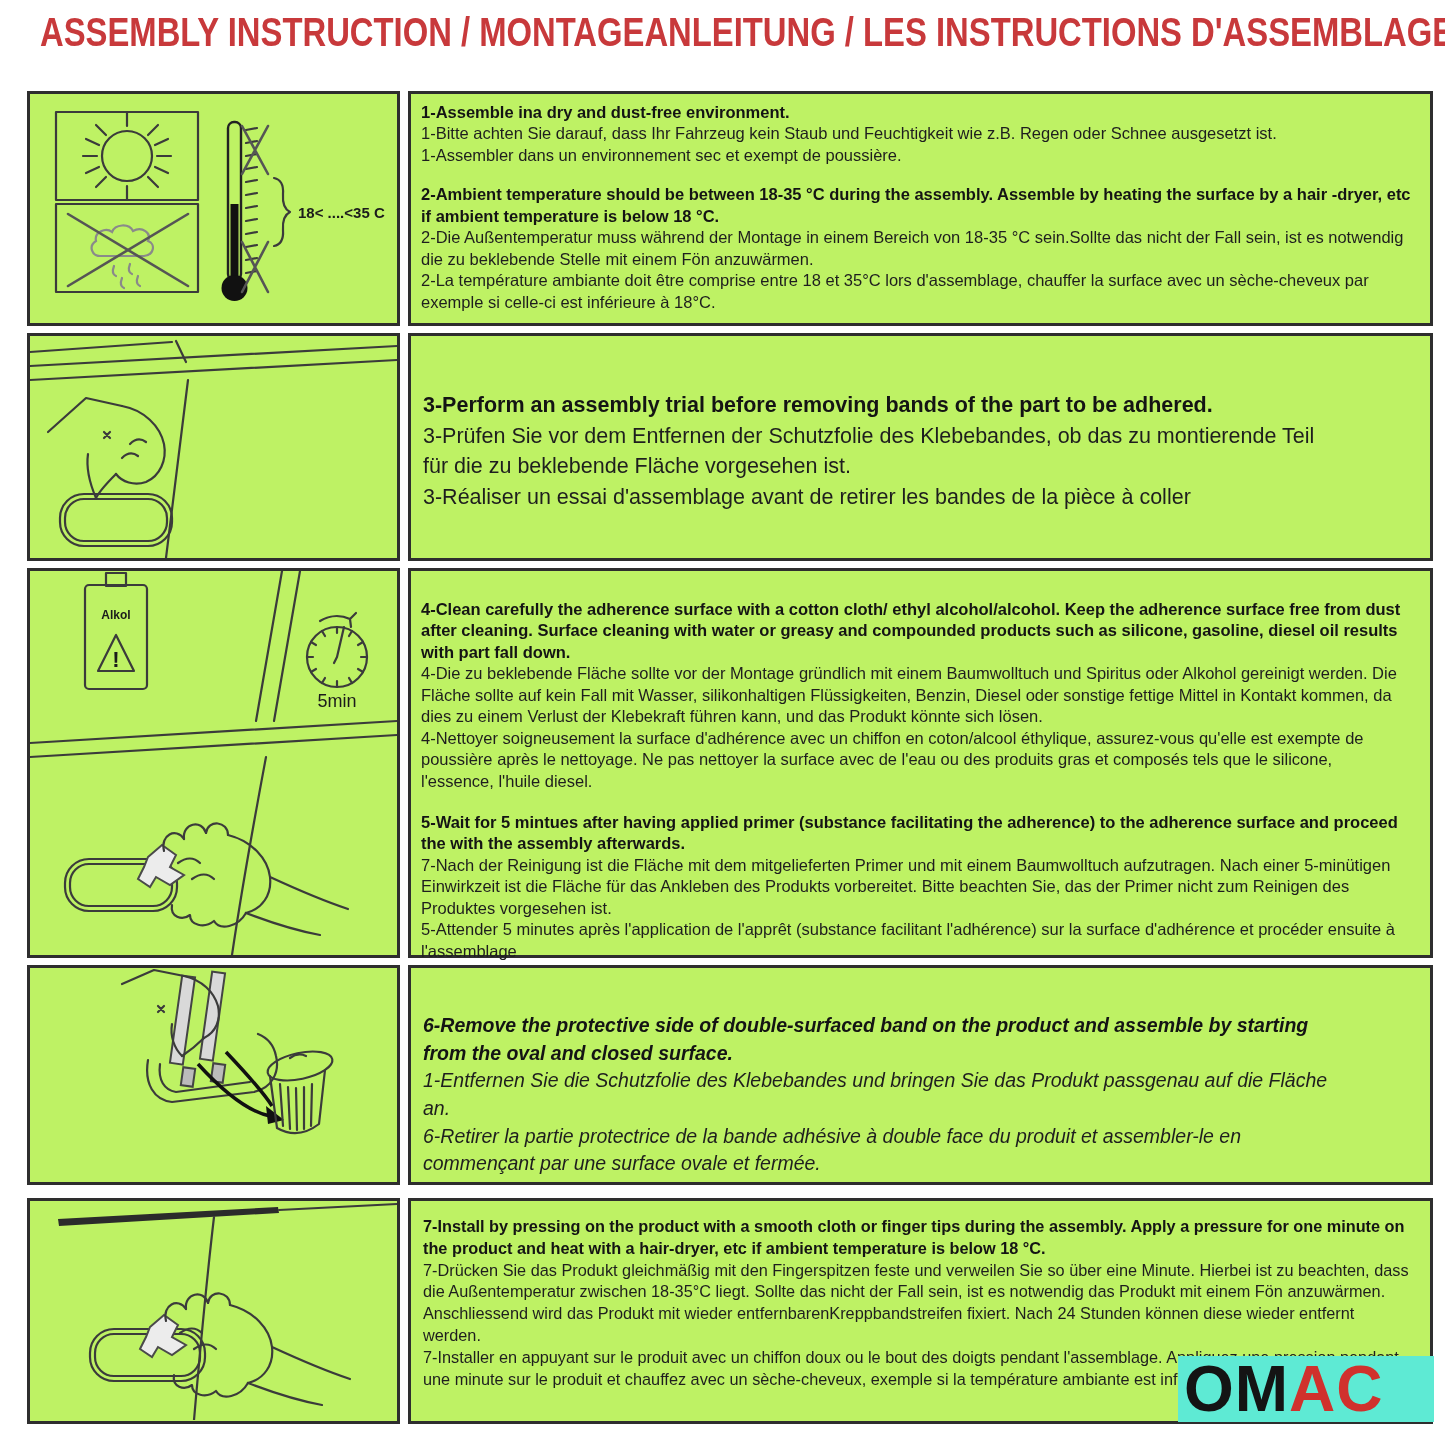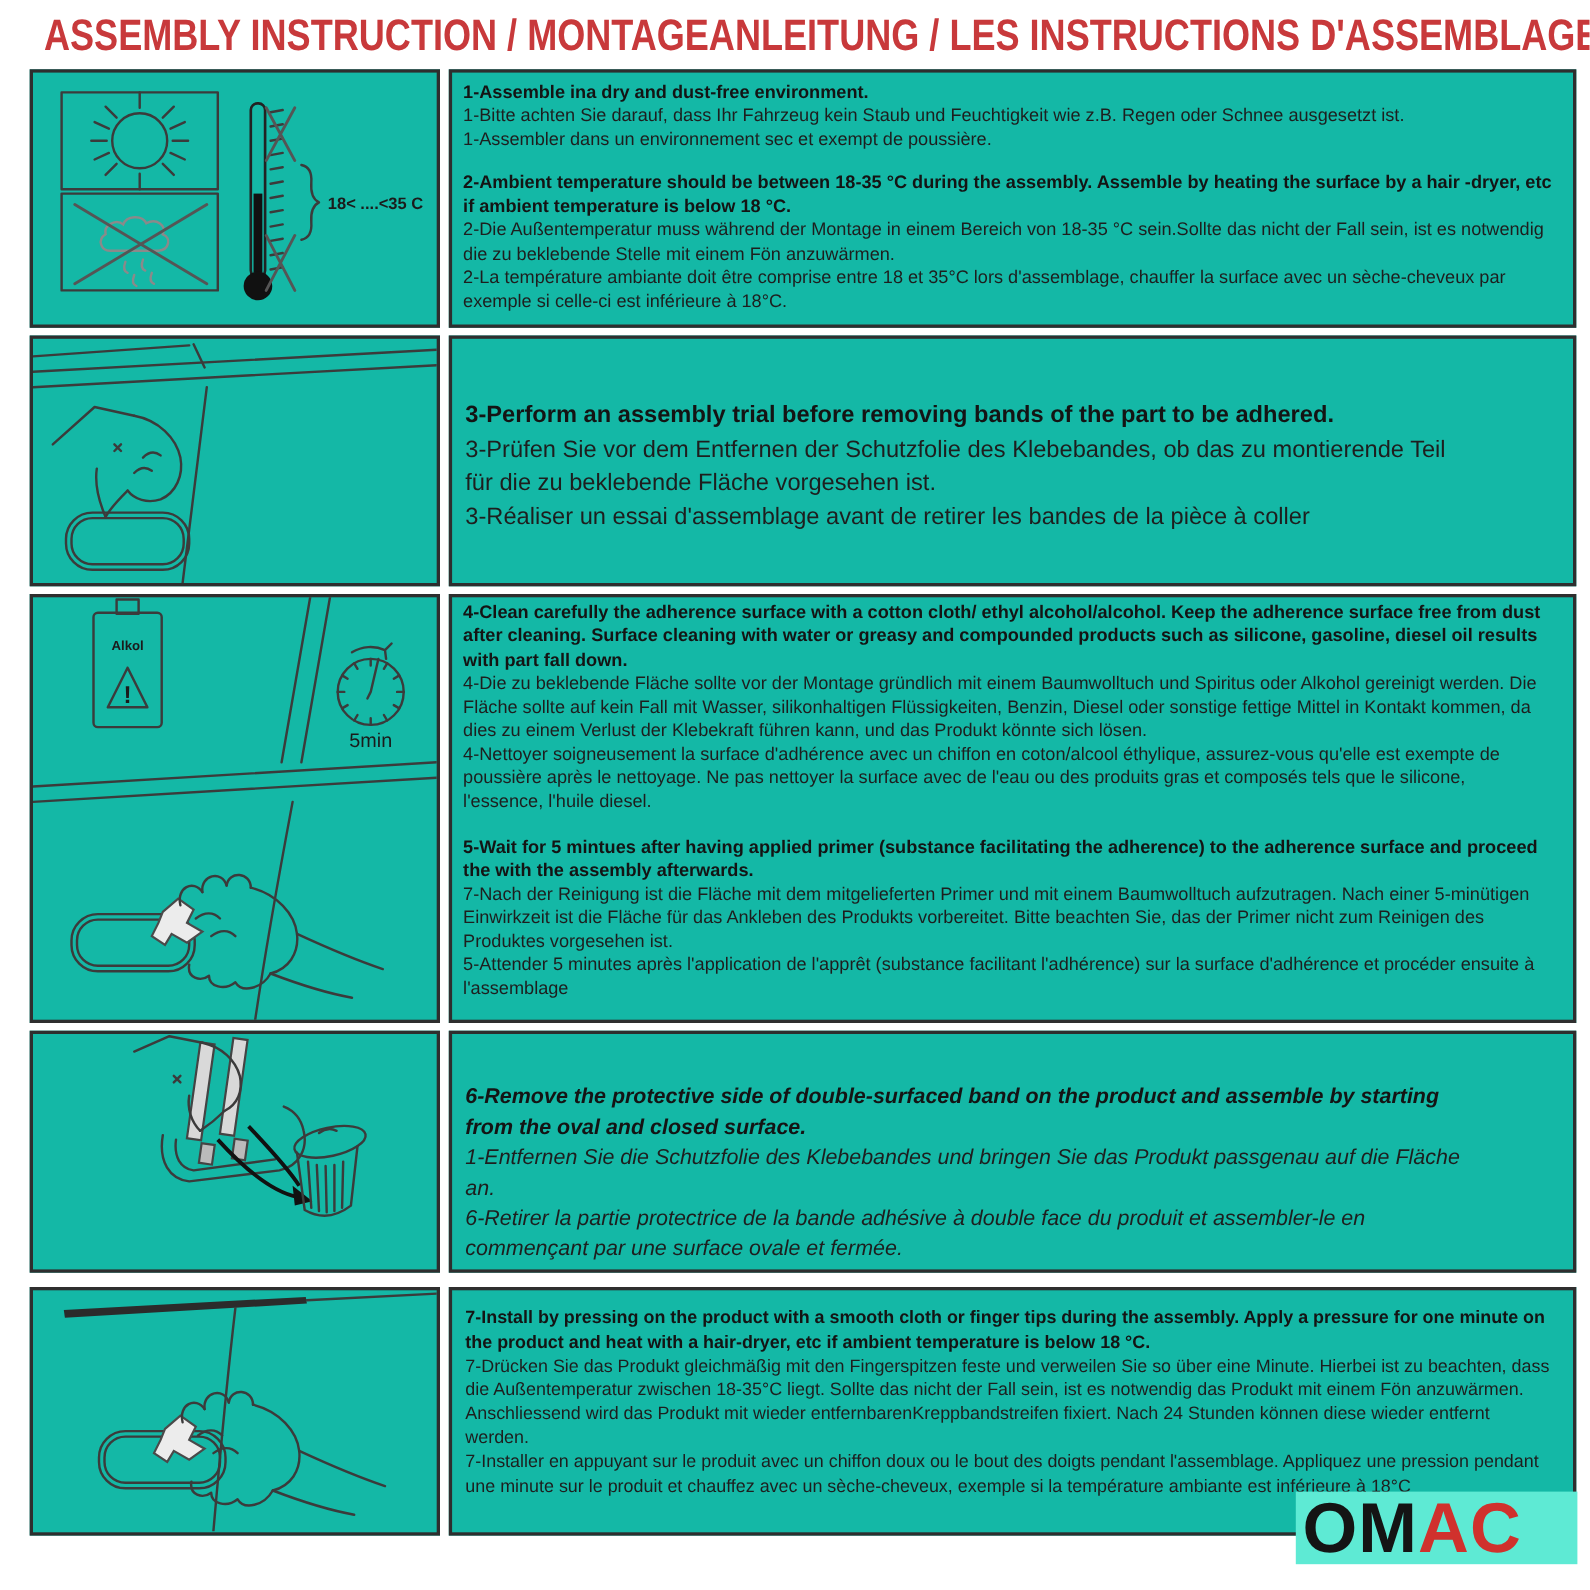--- a/index.html
+++ b/index.html
@@ -5,30 +5,30 @@
   html,body{margin:0;padding:0;}
   body{
     width:1445px;height:1445px;position:relative;background:#ffffff;
     font-family:"Liberation Sans", sans-serif;color:#1e1e1e;overflow:hidden;
   }
   .title-wrap{position:absolute;left:40px;top:6px;width:1400px;height:52px;}
   h1.title{
     margin:0;font-size:40px;font-weight:bold;color:#c8393b;white-space:nowrap;
     transform:scaleX(0.82);transform-origin:0 50%;letter-spacing:0px;line-height:52px;
   }
-  .box{position:absolute;background:#14b8a6;border:3px solid #2e2e2e;box-sizing:border-box;}
+  .box{position:absolute;background:#bef264;border:3px solid #2e2e2e;box-sizing:border-box;margin-top:28px;}
   .illus{left:27px;width:373px;}
   .text{left:408px;width:1025px;}
   .tb p{margin:0;}
   .b{font-weight:bold;color:#141414;}
   #t1{top:63px;height:235px;padding:8px 18px 6px 10px;font-size:16.5px;line-height:1.3;}
   #i1{top:63px;height:235px;}
   #t2{top:305px;height:228px;padding:54px 111px 8px 12px;font-size:21.5px;line-height:1.42;}
   #i2{top:305px;height:228px;}
-  #t3{top:540px;height:390px;padding:4px 22px 8px 10px;font-size:16.5px;line-height:1.3;}
+  #t3{top:540px;height:390px;padding:28px 22px 8px 10px;font-size:16.5px;line-height:1.3;}
   #i3{top:540px;height:390px;}
   #t4{top:937px;height:220px;padding:44px 84px 8px 12px;font-size:19.5px;line-height:1.42;font-style:italic;}
   #i4{top:937px;height:220px;}
   #t5{top:1170px;height:226px;padding:15px 16px 8px 12px;font-size:16.3px;line-height:1.34;}
   #i5{top:1170px;height:226px;}
   .mt1{margin-top:18px !important;}
   .mt3{margin-top:20px !important;}
   svg{display:block;}
   .ln{stroke:#3b3b3b;stroke-width:2.2;fill:none;stroke-linecap:round;stroke-linejoin:round;}
   .lnth{stroke:#222;stroke-width:2.4;fill:none;stroke-linecap:round;stroke-linejoin:round;}

